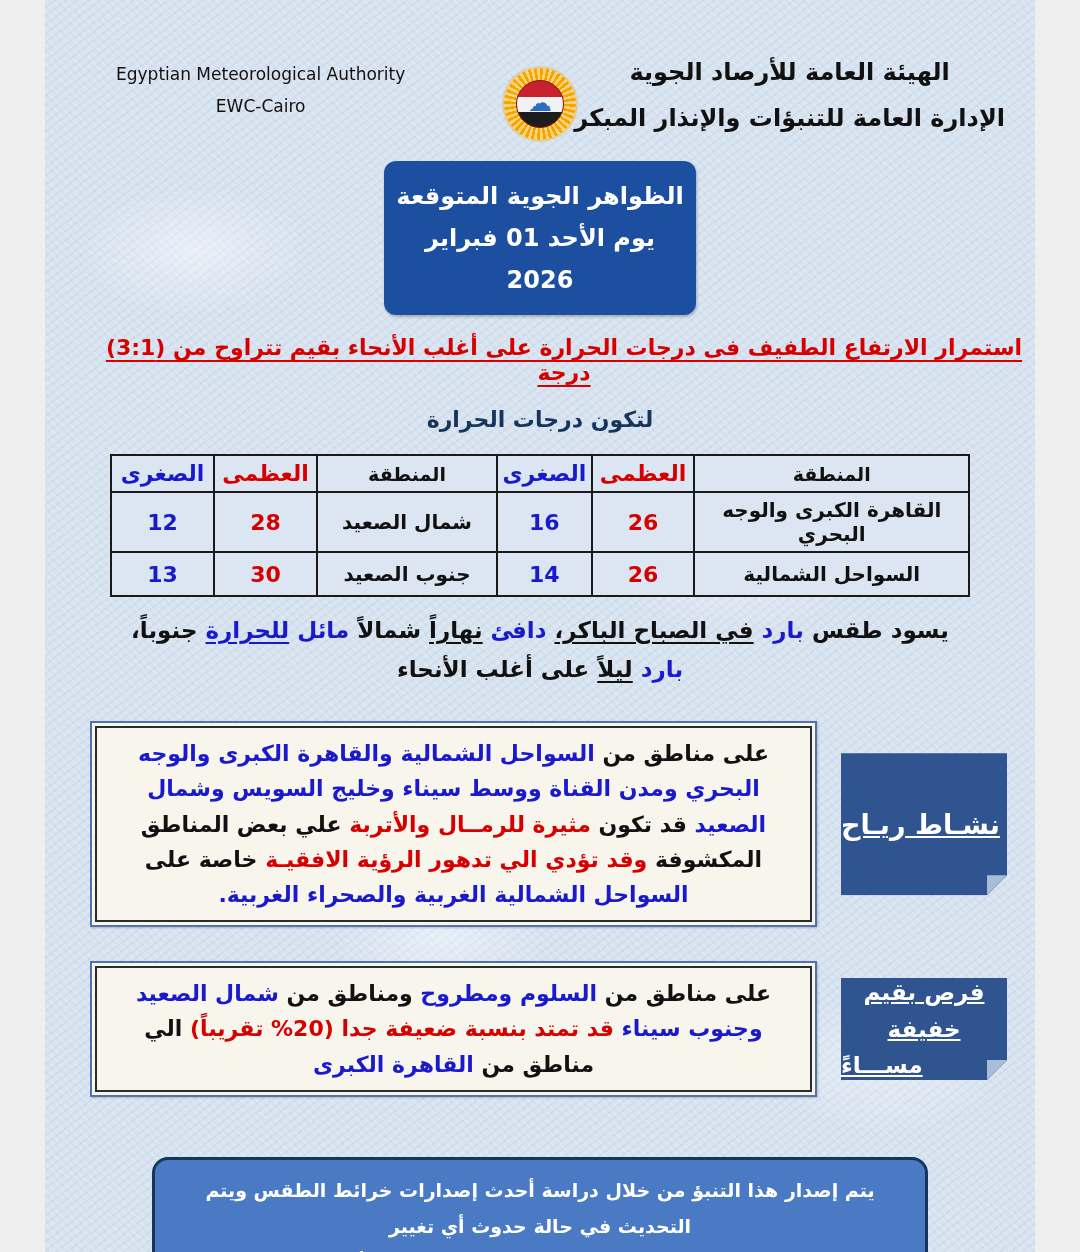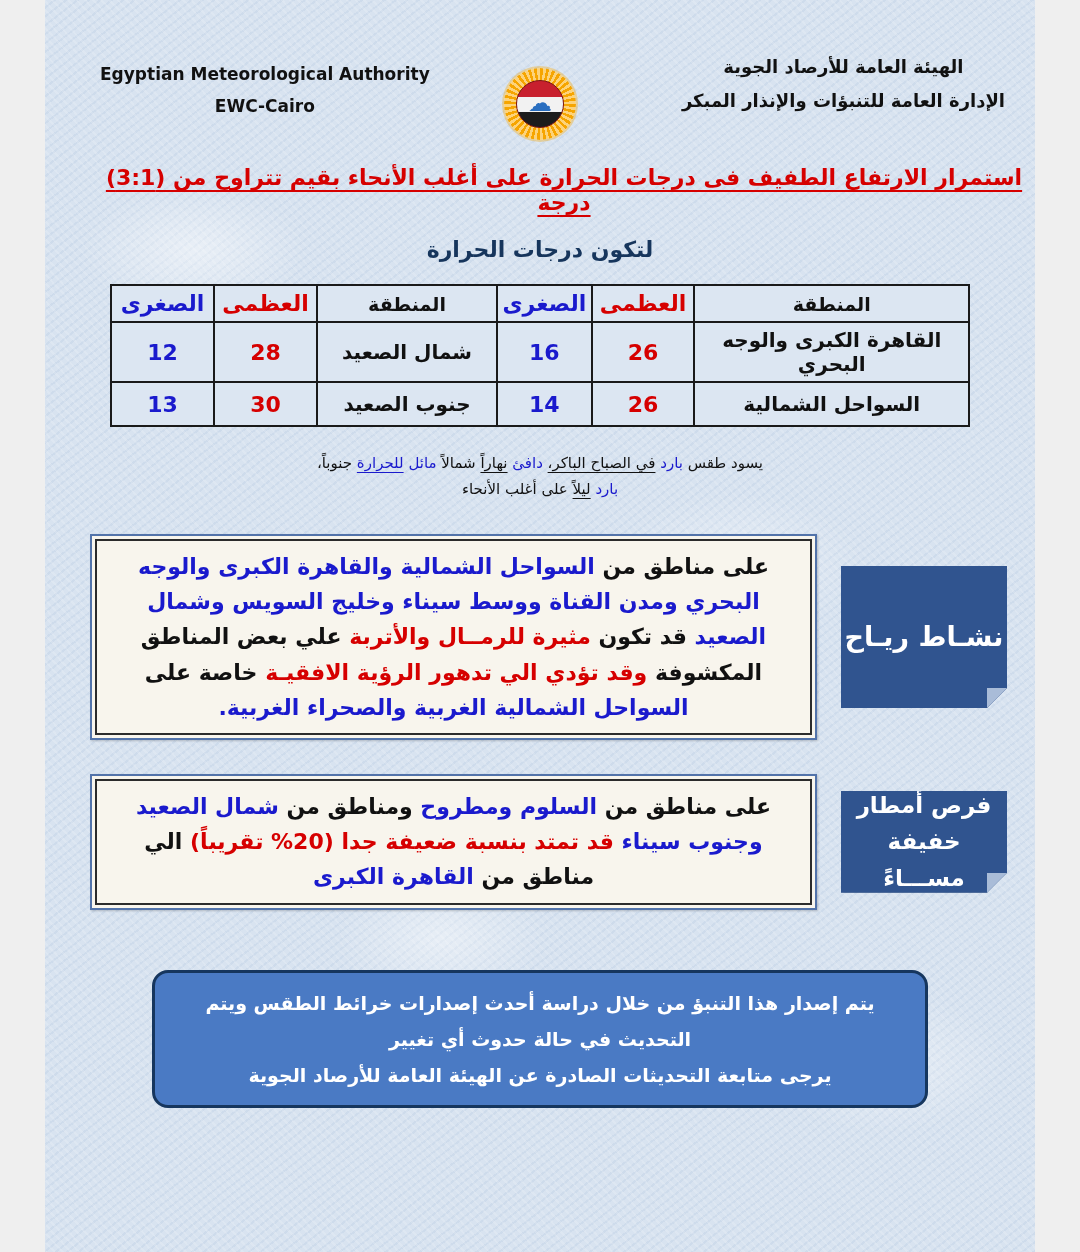--- a/index.html
+++ b/index.html
@@ -21,28 +21,28 @@
       radial-gradient(ellipse 150px 90px at 40% 75%, rgba(255,255,255,.4), transparent 70%),
       radial-gradient(ellipse 170px 100px at 85% 85%, rgba(255,255,255,.35), transparent 70%),
       repeating-linear-gradient(47deg, rgba(255,255,255,.14) 0 2px, transparent 2px 6px),
       repeating-linear-gradient(-38deg, rgba(160,185,215,.18) 0 2px, transparent 2px 7px);
     padding-top: 50px;
   }
 
   
   .header { position: relative; height: 95px; padding: 0 30px 0 55px; }
   .org-en {
-    position: absolute; left: 55px; top: 8px;
-    text-align: center; color: #111; font-weight: bold;
+    position: absolute; left: 71px; top: 8px;
+    text-align: center; color: #111; font-weight: normal;
     font-size: 17px; line-height: 1.9;
   }
   .org-ar {
     position: absolute; right: 30px; top: 0;
     text-align: center; color: #111; font-weight: bold;
-    font-size: 18px; line-height: 1.9; direction: rtl;
+    font-size: 24px; line-height: 1.9; direction: rtl;
   }
   .logo {
     position: absolute; left: 50%; top: 18px; transform: translateX(-50%);
     width: 72px; height: 72px; border-radius: 50%;
     background:
       repeating-conic-gradient(#f6a500 0deg 5deg, #fdd37a 5deg 10deg);
     display: flex; align-items: center; justify-content: center;
     box-shadow: 0 0 0 2px rgba(246,165,0,.35);
   }
   .logo-inner {
@@ -88,22 +88,22 @@
     text-align: center; vertical-align: middle;
     font-weight: bold; padding: 5px 4px;
   }
   table.temps th { font-size: 19px; height: 36px; color: #111; }
   table.temps td { font-size: 20px; height: 44px; color: #111; margin-left: 28px; }
   .col-max { color: #d60000 !important; font-size: 22px !important; }
   .col-min { color: #1a1acd !important; font-size: 22px !important; }
 
   
   .weather-par {
-    margin-top: 24px; text-align: center; direction: rtl;
-    font-weight: normal; font-size: 15px; line-height: 1.7; color: #111;
+    margin-top: 14px; text-align: center; direction: rtl;
+    font-weight: bold; font-size: 23px; line-height: 1.7; color: #111;
     padding: 0 60px;
   }
   .seg-black { color: #111; }
   .seg-blue { color: #1a1acd; }
   .seg-red { color: #d60000; }
   .seg-u { text-decoration: underline; text-underline-offset: 4px; }
 
   
   .section { display: flex; align-items: center; gap: 24px; padding: 8px 28px 0 45px; }
   .section.wind { margin-top: 24px; }
@@ -114,24 +114,25 @@
     box-shadow: 1px 1px 2px rgba(0,0,0,.2);
   }
   .box-inner {
     border: 2px solid #2b2b2b; padding: 8px 12px;
     text-align: center; direction: rtl;
     font-weight: bold; font-size: 22px; line-height: 1.6;
   }
   .label-box {
     position: relative; width: 166px; flex: 0 0 166px;
     background: #30548f; color: #fff; font-weight: bold;
-    display: flex; flex-direction: column; align-items: center; justify-content: center;
+    display: flex; flex-direction: column; align-items: flex-end; justify-content: center;
     text-align: center; direction: rtl;
     clip-path: polygon(0 0, 100% 0, 100% calc(100% - 20px), calc(100% - 20px) 100%, 0 100%);
     box-shadow: 1px 2px 3px rgba(0,0,0,.3);
+    text-decoration: underline;
   }
   .label-box::after {
     content: ""; position: absolute; right: 0; bottom: 0;
     width: 20px; height: 20px; background: #a9bcd8;
     clip-path: polygon(0 0, 100% 0, 0 100%);
   }
   .label-wind { height: 142px; font-size: 27px; letter-spacing: 1px; }
   .label-rain { height: 102px; font-size: 23px; line-height: 1.6; }
 
   
@@ -156,20 +157,24 @@
       <div class="logo-inner">
         <span class="logo-cloud">☁</span>
       </div>
     </div>
     <div class="org-ar">
       <div>الهيئة العامة للأرصاد الجوية</div>
       <div>الإدارة العامة للتنبؤات والإنذار المبكر</div>
     </div>
   </div>
 
+  <div class="title-box">
+    <div>الظواهر الجوية المتوقعة</div>
+    <div>يوم الأحد 01 فبراير 2026</div>
+  </div>
 
   <div class="headline-red">استمرار الارتفاع الطفيف فى درجات الحرارة على أغلب الأنحاء بقيم تتراوح من (3:1) درجة</div>
 
   <div class="subtitle">لتكون درجات الحرارة</div>
 
   <table class="temps">
     <colgroup>
       <col style="width:32%">
         <col style="width:12%">
         <col style="width:11%">
@@ -219,21 +224,21 @@
     <div class="label-box label-wind">
       <div>نشـاط ريـاح</div>
     </div>
   </div>
 
   <div class="section rain">
     <div class="box-outer">
       <div class="box-inner"><span class="seg-black">على مناطق من </span><span class="seg-blue">السلوم ومطروح </span><span class="seg-black">ومناطق من </span><span class="seg-blue">شمال الصعيد وجنوب سيناء </span><span class="seg-red">قد تمتد بنسبة ضعيفة جدا (20% تقريباً) </span><span class="seg-black">الي مناطق من </span><span class="seg-blue">القاهرة الكبرى</span></div>
     </div>
     <div class="label-box label-rain">
-      <div>فرص أمطار خفيفة</div>
+      <div>فرص بقيم خفيفة</div>
       <div>مســـاءً</div>
     </div>
   </div>
 
   <div class="note-box">
     <div>يتم إصدار هذا التنبؤ من خلال دراسة أحدث إصدارات خرائط الطقس ويتم التحديث في حالة حدوث أي تغيير</div>
     <div>يرجى متابعة التحديثات الصادرة عن الهيئة العامة للأرصاد الجوية</div>
   </div>
 
 </div>

